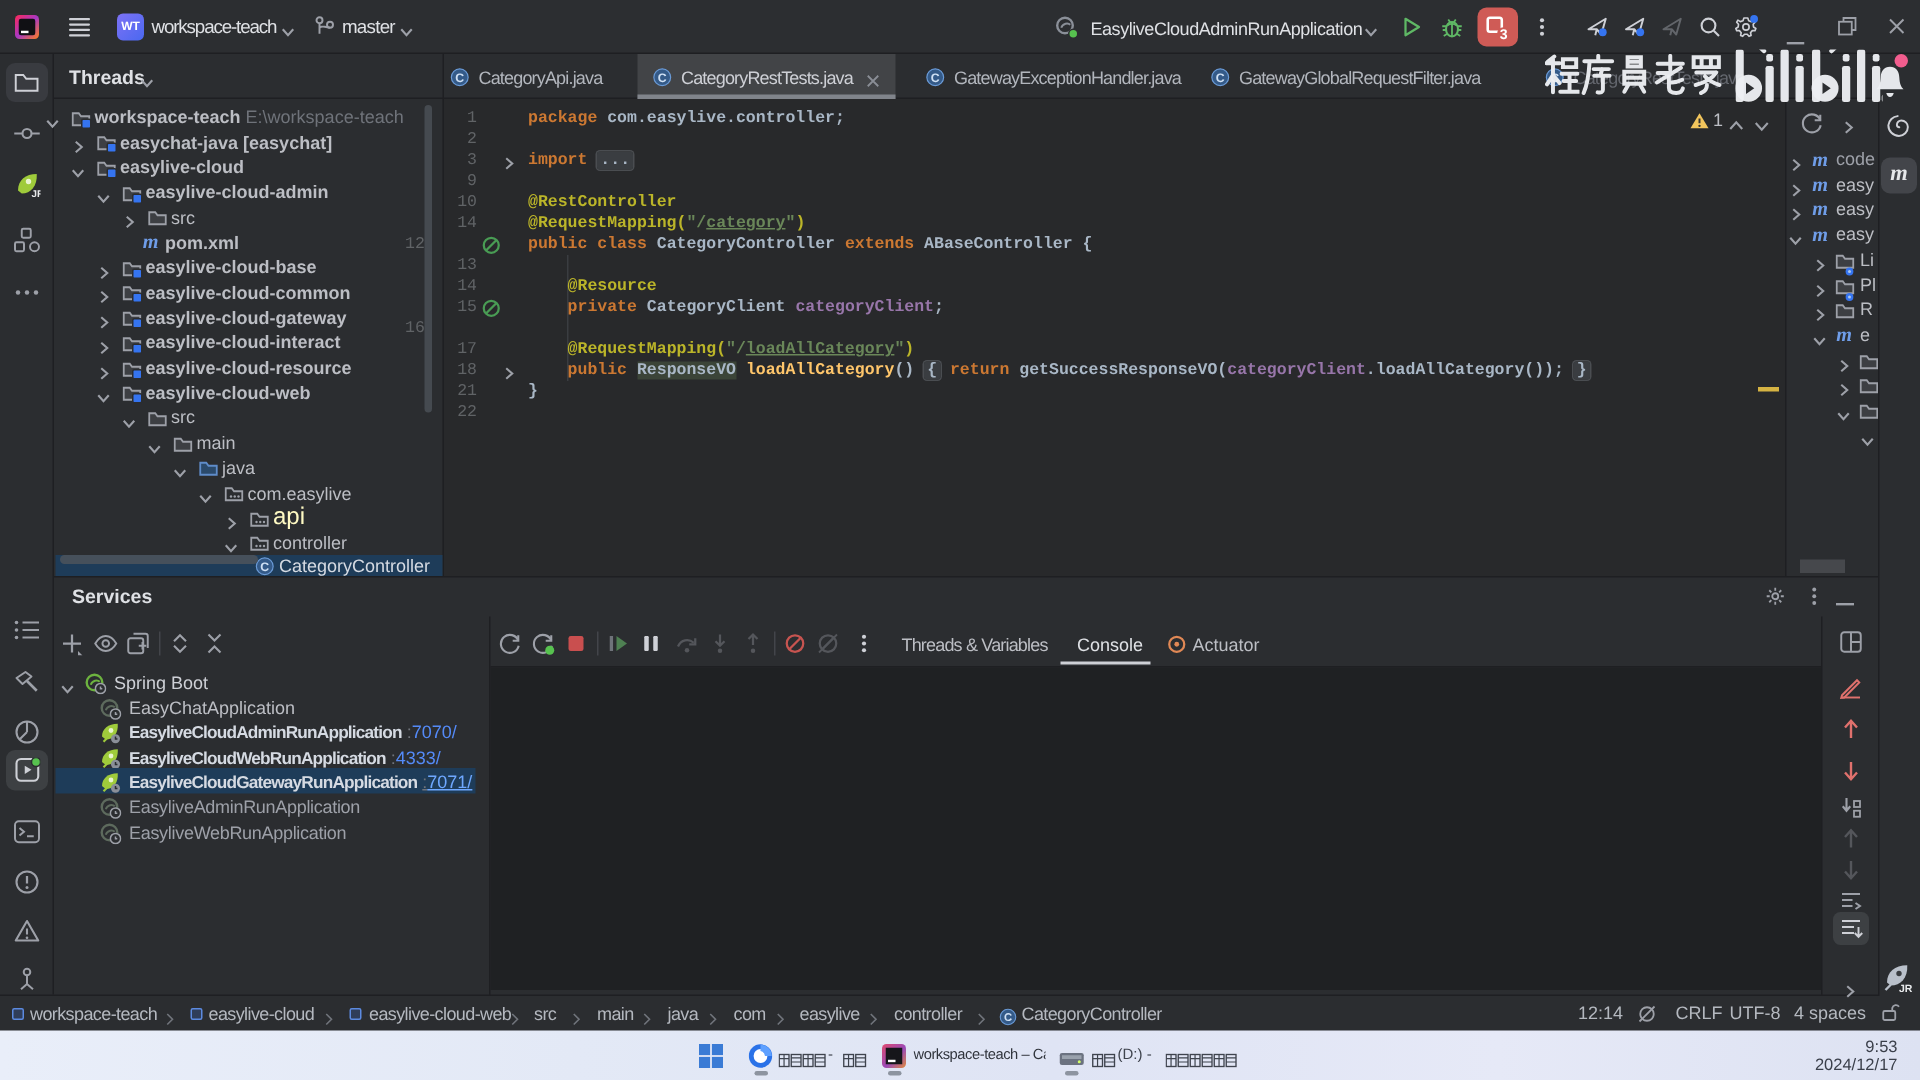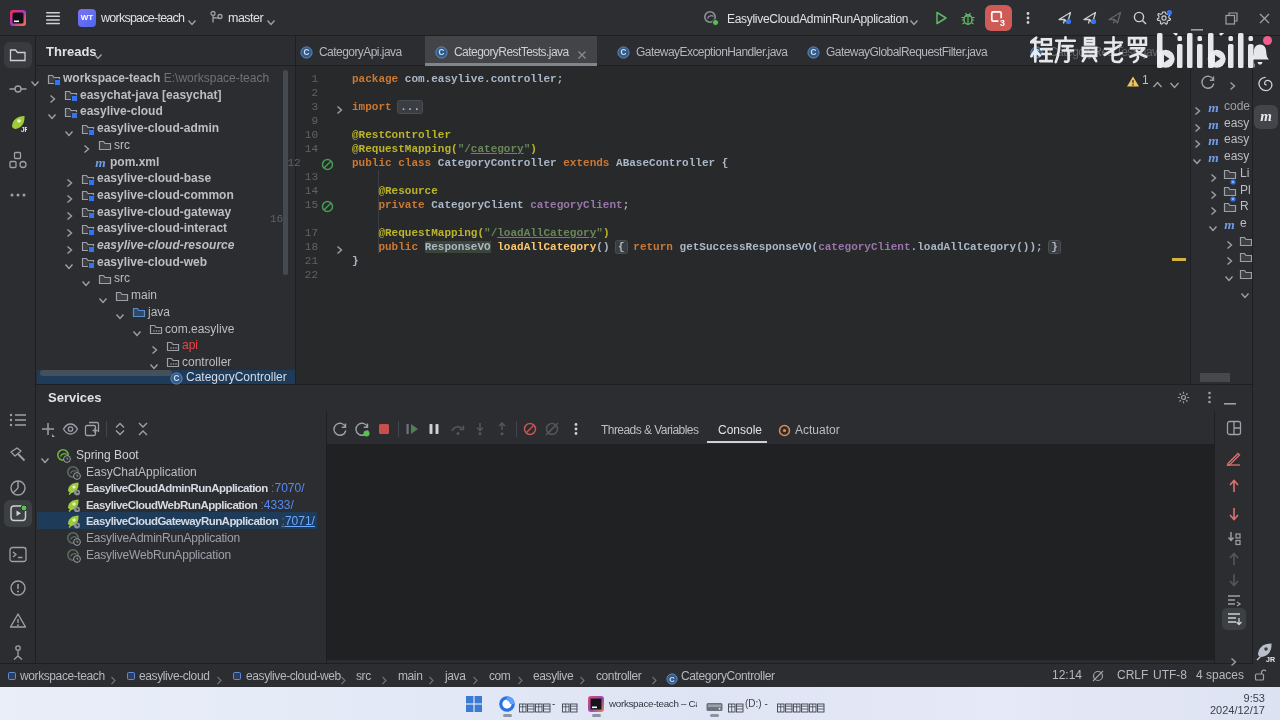--- a/index.html
+++ b/index.html
@@ -242,21 +242,21 @@
       <rect x="7.5" y="7.5" width="6" height="6" rx="1" fill="#3574f0" stroke="#2b2d30" stroke-width="1"></rect>
     </svg></div>
 <div style="position:absolute;left:97px;top:221.29999999999998px;font-size:12px;color:#bcbec4;font-weight:400;white-space:pre;line-height:14px;"><span style="font-weight:700">easylive-cloud-interact</span></div>
 <div style="position:absolute;left:64px;top:240.5px;width:10px;height:10px"><svg width="10" height="10" viewBox="0 0 10 10" fill="none">
       <path d="M3.5 1.5 L7.5 5 L3.5 8.5" stroke="#9da0a8" stroke-width="1.4"></path>
     </svg></div>
 <div style="position:absolute;left:81px;top:238.5px;width:14px;height:14px"><svg width="14" height="14" viewBox="0 0 14 14" fill="none">
       <path d="M1.5 3.5 h4 l1.5 2 h5.5 v6 h-11 z" stroke="#9da0a8" stroke-width="1.2" fill="rgba(157,160,168,0.16)"></path>
       <rect x="7.5" y="7.5" width="6" height="6" rx="1" fill="#3574f0" stroke="#2b2d30" stroke-width="1"></rect>
     </svg></div>
-<div style="position:absolute;left:97px;top:238.0px;font-size:12px;color:#bcbec4;font-weight:400;white-space:pre;line-height:14px;font-style:italic;"><span style="font-weight:700">easylive-cloud-resource</span></div>
+<div style="position:absolute;left:97px;top:238.0px;font-size:12px;color:#bcbec4;font-weight:400;white-space:pre;line-height:14px;"><span style="font-weight:700">easylive-cloud-resource</span></div>
 <div style="position:absolute;left:64px;top:257.2px;width:10px;height:10px"><svg width="10" height="10" viewBox="0 0 10 10" fill="none">
       <path d="M1.5 3.5 L5 7.5 L8.5 3.5" stroke="#9da0a8" stroke-width="1.4"></path>
     </svg></div>
 <div style="position:absolute;left:81px;top:255.2px;width:14px;height:14px"><svg width="14" height="14" viewBox="0 0 14 14" fill="none">
       <path d="M1.5 3.5 h4 l1.5 2 h5.5 v6 h-11 z" stroke="#9da0a8" stroke-width="1.2" fill="rgba(157,160,168,0.16)"></path>
       <rect x="7.5" y="7.5" width="6" height="6" rx="1" fill="#3574f0" stroke="#2b2d30" stroke-width="1"></rect>
     </svg></div>
 <div style="position:absolute;left:97px;top:254.7px;font-size:12px;color:#bcbec4;font-weight:400;white-space:pre;line-height:14px;"><span style="font-weight:700">easylive-cloud-web</span></div>
 <div style="position:absolute;left:81px;top:273.9px;width:10px;height:10px"><svg width="10" height="10" viewBox="0 0 10 10" fill="none">
       <path d="M1.5 3.5 L5 7.5 L8.5 3.5" stroke="#9da0a8" stroke-width="1.4"></path>
@@ -291,21 +291,21 @@
 <div style="position:absolute;left:165px;top:321.5px;font-size:12px;color:#bcbec4;font-weight:400;white-space:pre;line-height:14px;"><span style="font-weight:400">com.easylive</span></div>
 <div style="position:absolute;left:149px;top:340.7px;width:10px;height:10px"><svg width="10" height="10" viewBox="0 0 10 10" fill="none">
       <path d="M3.5 1.5 L7.5 5 L3.5 8.5" stroke="#9da0a8" stroke-width="1.4"></path>
     </svg></div>
 <div style="position:absolute;left:166px;top:338.7px;width:14px;height:14px"><svg width="14" height="14" viewBox="0 0 14 14" fill="none">
       <path d="M1.5 3.5 h4 l1.5 2 h5.5 v6 h-11 z" stroke="#9da0a8" stroke-width="1.2"></path>
       <circle cx="5" cy="9" r="0.8" fill="#9da0a8"></circle>
       <circle cx="7.5" cy="9" r="0.8" fill="#9da0a8"></circle>
       <circle cx="10" cy="9" r="0.8" fill="#9da0a8"></circle>
     </svg></div>
-<div style="position:absolute;left:182px;top:338.2px;font-size:12px;color:#ef4444;font-weight:400;white-space:pre;line-height:14px;"><span style="font-weight:400">api</span></div>
+<div style="position:absolute;left:182px;top:338.2px;font-size:16px;color:#fef9c3;font-weight:400;white-space:pre;line-height:14px;"><span style="font-weight:400">api</span></div>
 <div style="position:absolute;left:149px;top:357.4px;width:10px;height:10px"><svg width="10" height="10" viewBox="0 0 10 10" fill="none">
       <path d="M1.5 3.5 L5 7.5 L8.5 3.5" stroke="#9da0a8" stroke-width="1.4"></path>
     </svg></div>
 <div style="position:absolute;left:166px;top:355.4px;width:14px;height:14px"><svg width="14" height="14" viewBox="0 0 14 14" fill="none">
       <path d="M1.5 3.5 h4 l1.5 2 h5.5 v6 h-11 z" stroke="#9da0a8" stroke-width="1.2"></path>
       <circle cx="5" cy="9" r="0.8" fill="#9da0a8"></circle>
       <circle cx="7.5" cy="9" r="0.8" fill="#9da0a8"></circle>
       <circle cx="10" cy="9" r="0.8" fill="#9da0a8"></circle>
     </svg></div>
 <div style="position:absolute;left:182px;top:354.9px;font-size:12px;color:#bcbec4;font-weight:400;white-space:pre;line-height:14px;"><span style="font-weight:400">controller</span></div>
@@ -346,21 +346,21 @@
       <circle cx="6.5" cy="6.5" r="5.6" fill="#345a88" stroke="#6a9ad6" stroke-width="0.8"></circle>
       <text x="6.5" y="9.4" font-family="Liberation Sans" font-size="8.2" font-weight="bold" fill="#cfe0f4" text-anchor="middle">C</text>
     </svg></div>
 <div style="position:absolute;left:1049px;top:45px;font-size:12px;color:#63666d;font-weight:400;white-space:pre;line-height:14px;letter-spacing:-0.55px">CategoryRestTests.java</div>
 <div style="position:absolute;left:270px;top:73px;width:48px;text-align:right;font-family:'Liberation Mono',monospace;font-size:11px;color:#606366;line-height:12px">1</div>
 <div style="position:absolute;left:270px;top:87px;width:48px;text-align:right;font-family:'Liberation Mono',monospace;font-size:11px;color:#606366;line-height:12px">2</div>
 <div style="position:absolute;left:270px;top:101px;width:48px;text-align:right;font-family:'Liberation Mono',monospace;font-size:11px;color:#606366;line-height:12px">3</div>
 <div style="position:absolute;left:270px;top:115px;width:48px;text-align:right;font-family:'Liberation Mono',monospace;font-size:11px;color:#606366;line-height:12px">9</div>
 <div style="position:absolute;left:270px;top:129px;width:48px;text-align:right;font-family:'Liberation Mono',monospace;font-size:11px;color:#606366;line-height:12px">10</div>
 <div style="position:absolute;left:270px;top:143px;width:48px;text-align:right;font-family:'Liberation Mono',monospace;font-size:11px;color:#606366;line-height:12px">14</div>
-<div style="position:absolute;left:270px;top:157px;width:48px;text-align:center;font-family:'Liberation Mono',monospace;font-size:11px;color:#606366;line-height:12px">12</div>
+<div style="position:absolute;left:270px;top:157px;width:48px;text-align:left;font-family:'Liberation Mono',monospace;font-size:11px;color:#606366;line-height:12px">12</div>
 <div style="position:absolute;left:270px;top:171px;width:48px;text-align:right;font-family:'Liberation Mono',monospace;font-size:11px;color:#606366;line-height:12px">13</div>
 <div style="position:absolute;left:270px;top:185px;width:48px;text-align:right;font-family:'Liberation Mono',monospace;font-size:11px;color:#606366;line-height:12px">14</div>
 <div style="position:absolute;left:270px;top:199px;width:48px;text-align:right;font-family:'Liberation Mono',monospace;font-size:11px;color:#606366;line-height:12px">15</div>
 <div style="position:absolute;left:270px;top:213px;width:48px;text-align:left;font-family:'Liberation Mono',monospace;font-size:11px;color:#606366;line-height:12px">16</div>
 <div style="position:absolute;left:270px;top:227px;width:48px;text-align:right;font-family:'Liberation Mono',monospace;font-size:11px;color:#606366;line-height:12px">17</div>
 <div style="position:absolute;left:270px;top:241px;width:48px;text-align:right;font-family:'Liberation Mono',monospace;font-size:11px;color:#606366;line-height:12px">18</div>
 <div style="position:absolute;left:270px;top:255px;width:48px;text-align:right;font-family:'Liberation Mono',monospace;font-size:11px;color:#606366;line-height:12px">21</div>
 <div style="position:absolute;left:270px;top:269px;width:48px;text-align:right;font-family:'Liberation Mono',monospace;font-size:11px;color:#606366;line-height:12px">22</div>
 <div style="position:absolute;left:334px;top:101px;width:10px;height:10px"><svg width="10" height="10" viewBox="0 0 10 10" fill="none">
       <path d="M3.5 1.5 L7.5 5 L3.5 8.5" stroke="#9da0a8" stroke-width="1.4"></path>

